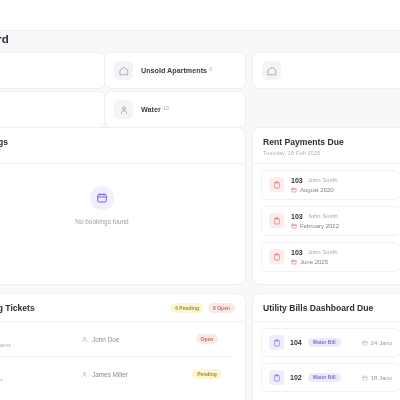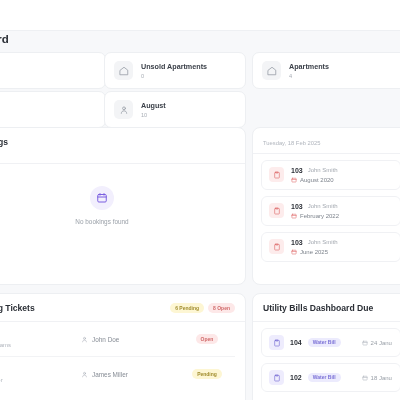--- a/index.html
+++ b/index.html
@@ -29,21 +29,21 @@
   .stat-card {
     position:absolute; height:37px;
     background:#ffffff; border:1px solid #edeff2; border-radius:7px;
     display:flex; align-items:center; padding:0 9px; gap:8px;
   }
   .stat-ico {
     width:19px; height:19px; flex:0 0 19px; border-radius:5px;
     background:#f3f4f6; display:flex; align-items:center; justify-content:center;
   }
   .stat-ico svg { width:10px; height:10px; display:block; }
-  .stat-txt { display:flex; flex-direction:column; gap:2px; min-width:0; }
+  .stat-txt { display:flex; flex-direction:row; gap:2px; min-width:0; }
   .stat-label { font-size:7.2px; font-weight:700; color:#3b4049; white-space:nowrap; }
   .stat-value { font-size:5.6px; color:#a9aeb6; }
 
   
   .panel {
     position:absolute;
     background:#ffffff; border:1px solid #edeff2; border-radius:8px;
     overflow:hidden;
   }
   .panel-head { padding:9px 10px 7px 10px; border-bottom:1px solid #f0f1f4; }
@@ -140,37 +140,33 @@
       <span class="stat-value">0</span>
     </span>
   </div>
 
   <div class="stat-card" style="left:252px; top:52px; width:158px;">
     <span class="stat-ico">
       <svg viewBox="0 0 24 24" fill="none" stroke="#9aa0a8" stroke-width="2" stroke-linecap="round" stroke-linejoin="round">
         <path d="M3 10 L12 3 L21 10 V21 H3 Z"></path>
       </svg>
     </span>
-    <span class="stat-txt">
-      <span class="stat-label">Apartments</span>
-      <span class="stat-value">4</span>
-    </span>
   </div>
 
   <div class="stat-card" style="left:-42px; top:91px; width:148px;"></div>
 
   <div class="stat-card" style="left:104px; top:91px; width:142px;">
     <span class="stat-ico">
       <svg viewBox="0 0 24 24" fill="none" stroke="#9aa0a8" stroke-width="2" stroke-linecap="round" stroke-linejoin="round">
         <circle cx="12" cy="8" r="3.4"></circle>
         <path d="M5.5 20 C5.5 16.2 8.4 14 12 14 C15.6 14 18.5 16.2 18.5 20"></path>
       </svg>
     </span>
     <span class="stat-txt">
-      <span class="stat-label">August</span>
+      <span class="stat-label">Water</span>
       <span class="stat-value">10</span>
     </span>
   </div>
 
   <div class="panel" style="left:-42px; top:127px; width:288px; height:158px;">
     <div class="panel-head">
       <div class="panel-title">Bookings</div>
       <div class="panel-sub">Feb 2025</div>
     </div>
     <div class="empty">
@@ -180,20 +176,21 @@
           <path d="M3.5 10 H20.5"></path>
           <path d="M8 3.2 V6.4 M16 3.2 V6.4"></path>
         </svg>
       </span>
       <span class="empty-text">No bookings found</span>
     </div>
   </div>
 
   <div class="panel" style="left:252px; top:127px; width:158px; height:158px;">
     <div class="panel-head">
+      <div class="panel-title">Rent Payments Due</div>
       <div class="panel-sub">Tuesday, 18 Feb 2025</div>
     </div>
     <div class="rows">
 
       <div class="row">
         <span class="row-ico ico-red">
           <svg viewBox="0 0 24 24" fill="none" stroke="#e07070" stroke-width="2" stroke-linecap="round" stroke-linejoin="round">
             <rect x="5" y="4" width="14" height="17" rx="2"></rect>
             <path d="M9 3 H15 V6 H9 Z"></path>
           </svg>

